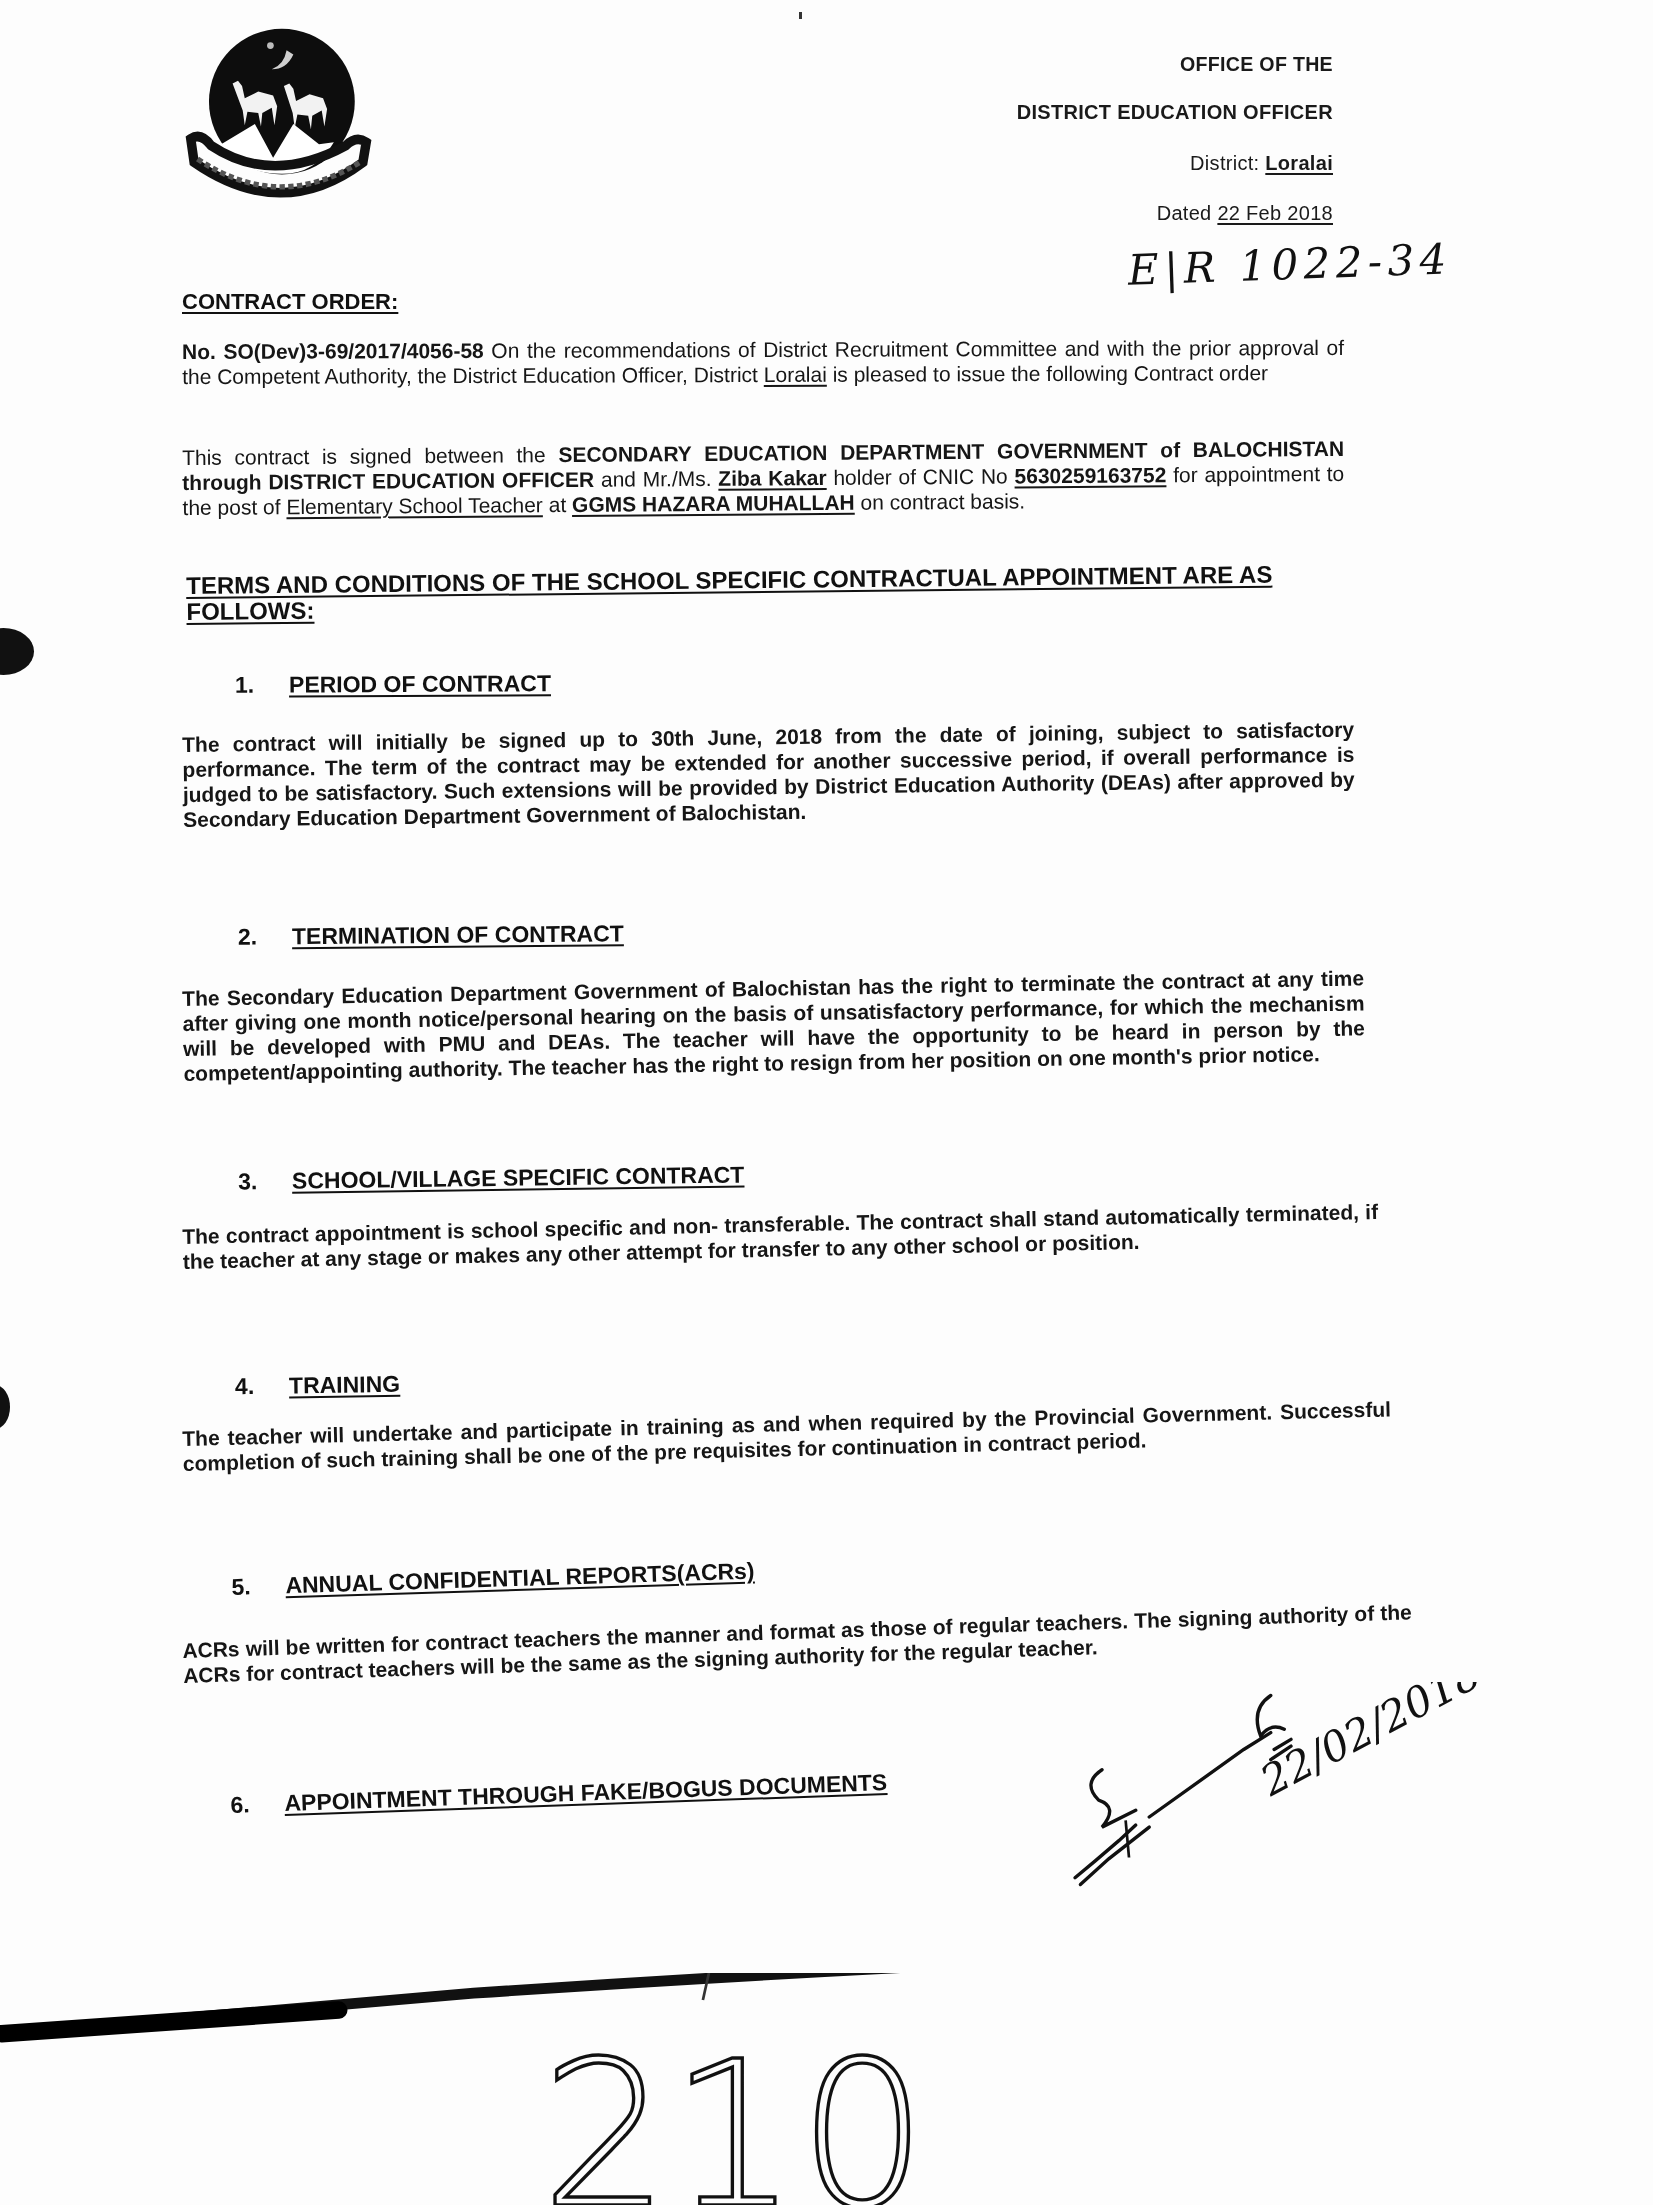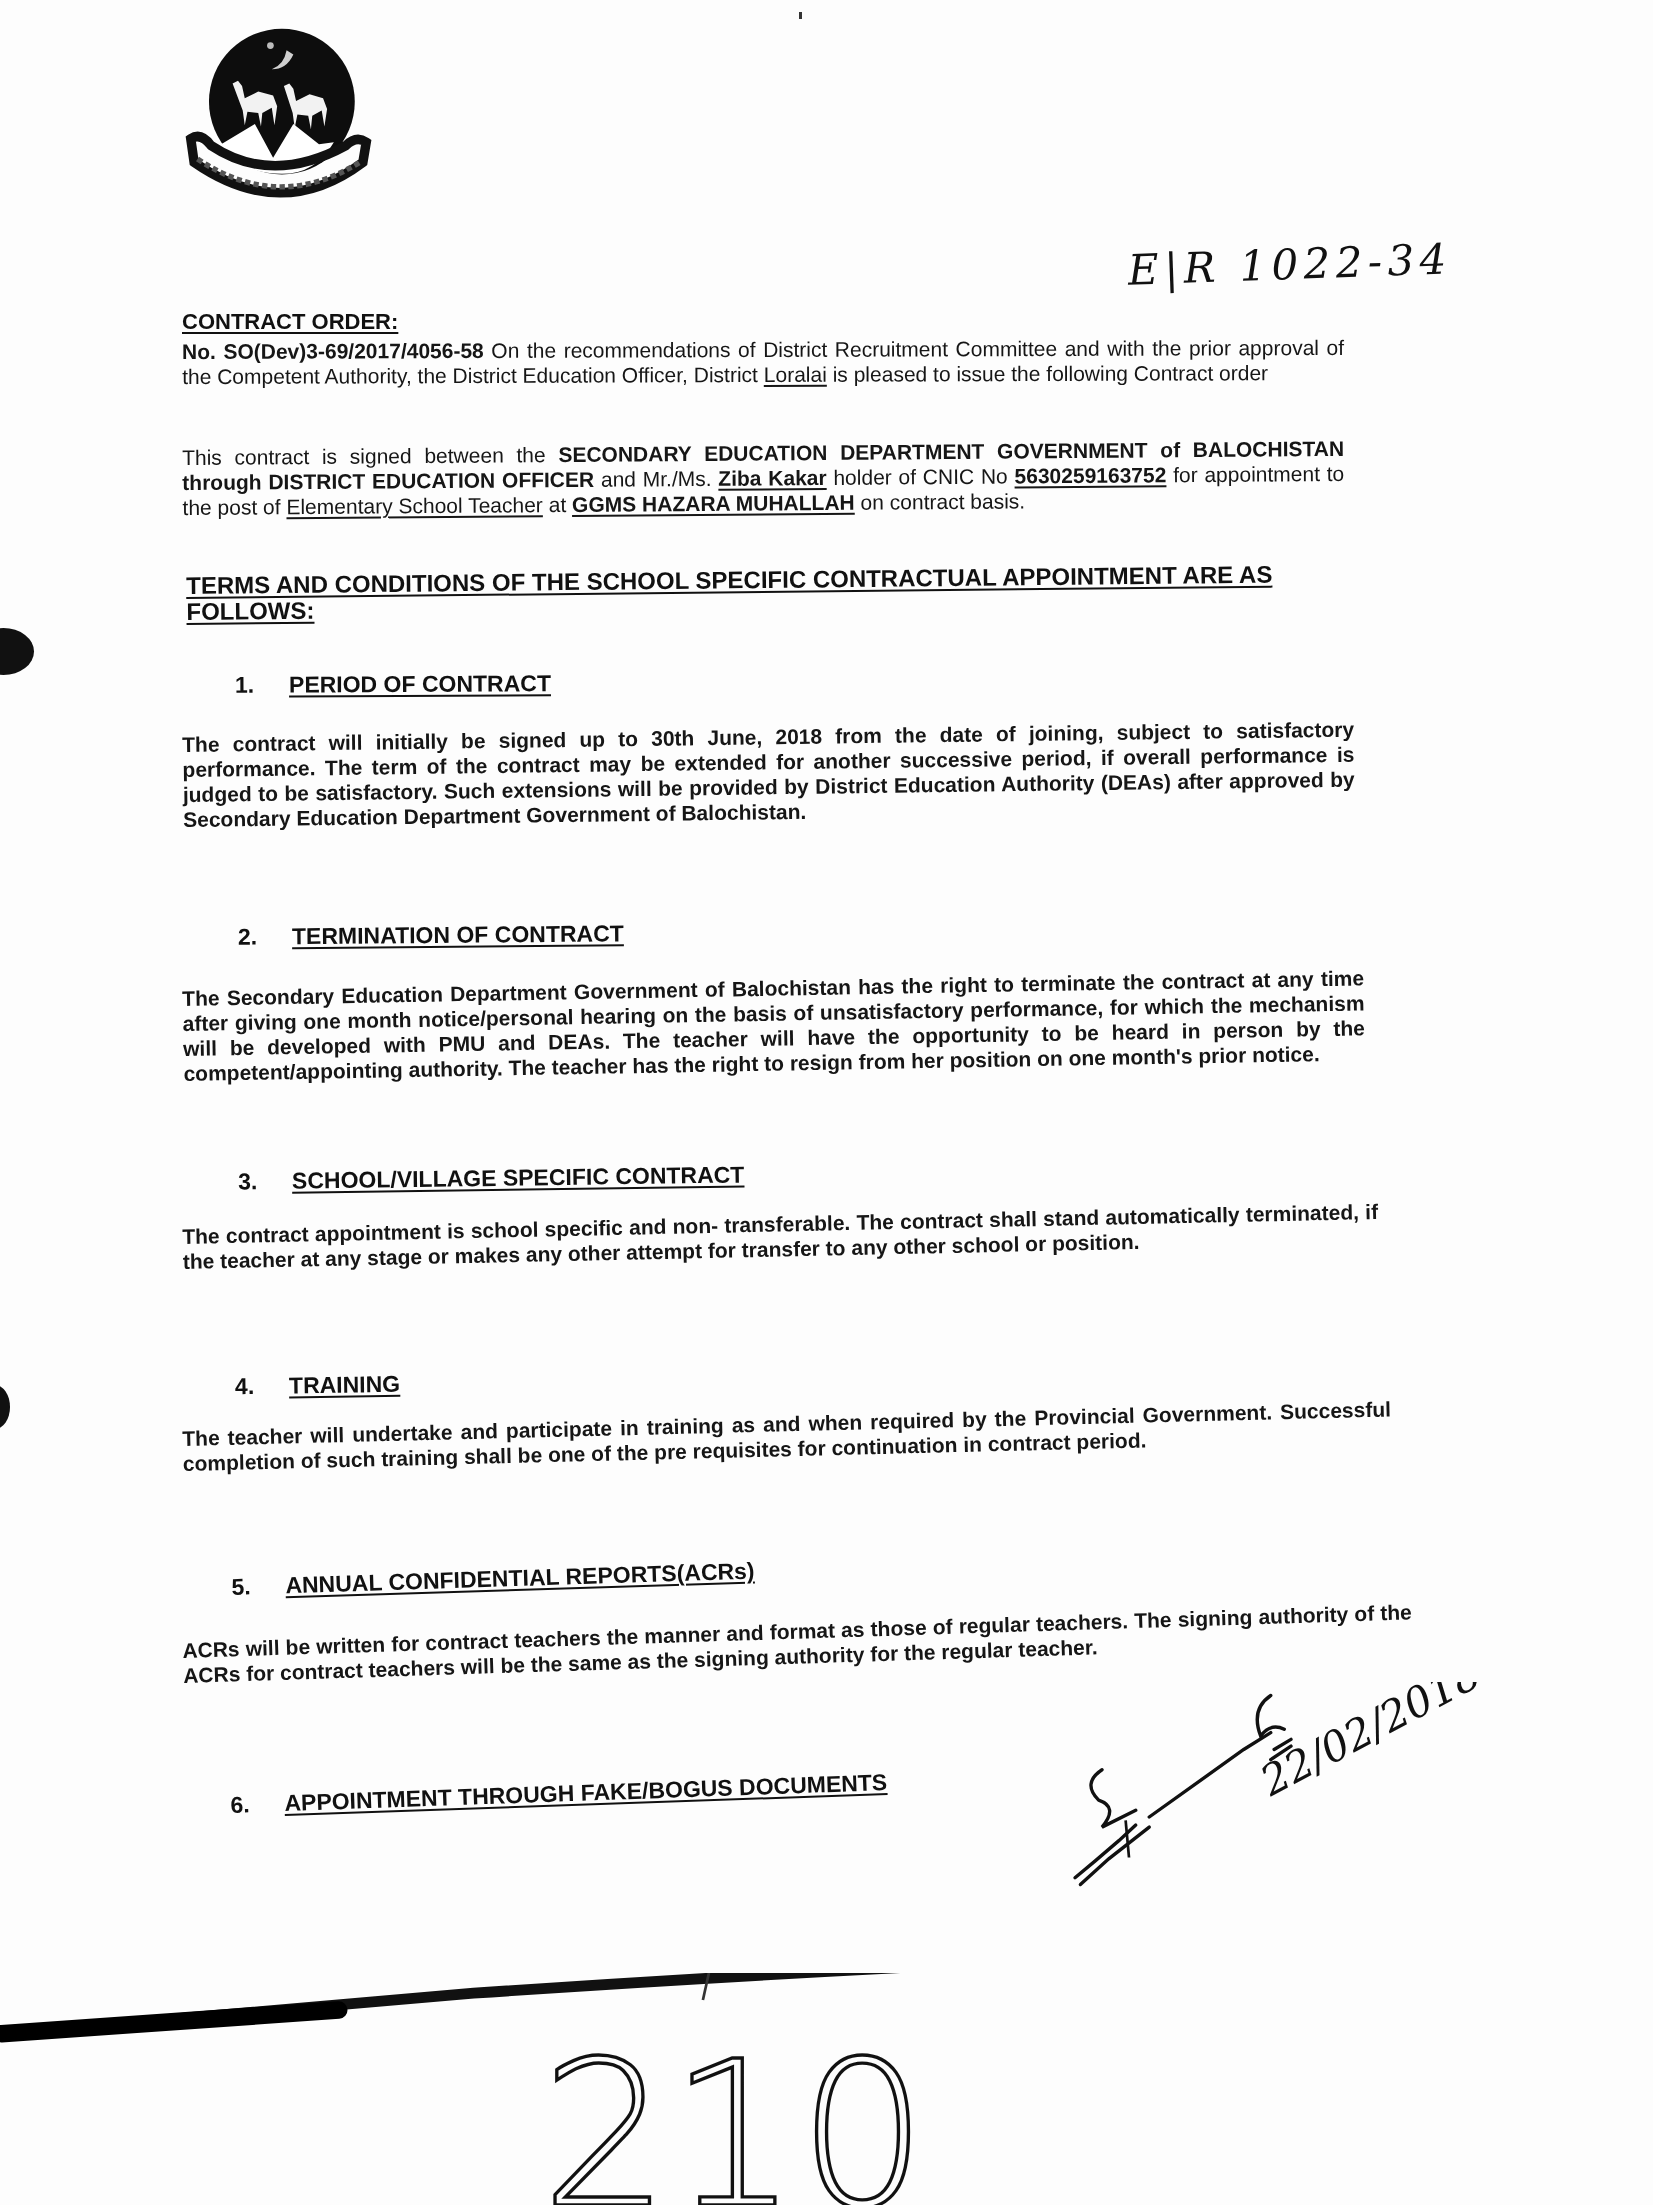--- a/index.html
+++ b/index.html
@@ -11,21 +11,21 @@
   .logo { position: absolute; left: 177px; top: 24px; width: 203px; height: 216px; }
   .header { position: absolute; right: 321px; top: 54px; text-align: right; font-weight: bold; }
   .header .line { font-size: 20px; line-height: 20px; letter-spacing: 0.3px; color: #1a1a1a; }
   .header .l1 { margin-bottom: 28px; font-size: 19.6px; }
   .header .l2 { margin-bottom: 31px; }
   .header .l3 { margin-bottom: 30px; font-weight: normal; }
   .header .l4 { font-weight: normal; }
   .u { text-decoration: underline; text-decoration-thickness: 2px; text-underline-offset: 2.7px; }
   .handref { position: absolute; left: 1128px; top: 240px; font-family: "DejaVu Serif", serif; font-size: 42px; letter-spacing: 5.4px; transform: rotate(-2deg); color: #111; font-style: italic; }
   .body-text { position: absolute; left: 182px; width: 1162px; font-size: 21px; line-height: 25px; text-align: justify; color: #161616; }
-  .h-contract { position: absolute; left: 182px; top: 289px; font-size: 22px; font-weight: bold; margin-top: 20px; }
+  .h-contract { position: absolute; left: 182px; top: 289px; font-size: 22px; font-weight: bold; }
   .p1 { top: 339px; transform: rotate(-0.2deg); transform-origin: left top; }
   .p2 { top: 445px; transform: rotate(-0.45deg); transform-origin: left top; }
   .terms { position: absolute; left: 186px; top: 573px; width: 1162px; font-size: 24px; line-height: 26px; font-weight: bold; transform: rotate(-0.6deg); transform-origin: left top; }
   .sec-h { position: absolute; font-size: 23px; font-weight: bold; }
   .sec-h .num { display: inline-block; width: 54px; }
   .b { font-weight: bold; }
   .bold-text { font-weight: bold; }
   .sig { position: absolute; left: 1068px; top: 1682px; width: 446px; height: 216px; }
   .bottom-marks { position: absolute; left: 0; top: 1973px; width: 1654px; height: 232px; }
   .hole { position: absolute; background: #111; border-radius: 50%; }
@@ -49,20 +49,26 @@
 
     <path d="M82 88 l8 -4 l6 8 l4 18 l20 -10 l22 6 l6 16 l-4 28 l-4 -26 l-14 8 l-2 20 l-4 -20 l-16 -2 l-4 20 l-3 -22 z" fill="#f2f2f2"></path>
     <path d="M158 92 l8 -4 l6 8 l4 18 l20 -10 l20 6 l6 16 l-4 26 l-4 -24 l-14 8 l-2 20 l-4 -20 l-16 -2 l-4 20 l-3 -22 z" fill="#f2f2f2"></path>
 
     <path d="M62 180 L115 148 L142 198 L172 148 L210 178 L232 175 Q205 222 155 222 Q95 222 62 180 Z" fill="#ffffff"></path>
 
     <path d="M20 170 q15 -10 30 10 q90 60 200 0 q15 -15 30 -5 l-5 30 q-120 90 -250 0 z" fill="none" stroke="#111" stroke-width="14"></path>
     <path d="M30 200 q120 80 240 5" fill="none" stroke="#555" stroke-width="8" stroke-dasharray="8 5"></path>
   </svg>
 
+  <div class="header">
+    <div class="line l1">OFFICE OF THE</div>
+    <div class="line l2">DISTRICT EDUCATION OFFICER</div>
+    <div class="line l3"><span>District: </span><span class="u" style="font-weight:bold">Loralai</span></div>
+    <div class="line l4"><span>Dated </span><span class="u">22 Feb 2018</span></div>
+  </div>
   <div class="handref">E|R 1022-34</div>
 
   <div class="h-contract u">CONTRACT ORDER:</div>
 
   <div class="body-text p1">
     <span class="b">No. SO(Dev)3-69/2017/4056-58</span><span> On the recommendations of District Recruitment Committee and with the prior approval of the Competent Authority, the District Education Officer, District </span><span class="u">Loralai</span><span> is pleased to issue the following Contract order</span>
   </div>
 
   <div class="body-text p2">
     <span>This contract is signed between the </span><span class="b">SECONDARY EDUCATION DEPARTMENT GOVERNMENT of BALOCHISTAN through DISTRICT EDUCATION OFFICER</span><span> and Mr./Ms. </span><span class="b u">Ziba Kakar</span><span> holder of CNIC No </span><span class="b u">5630259163752</span><span> for appointment to the post of </span><span class="u">Elementary School Teacher</span><span> at </span><span class="b u">GGMS HAZARA MUHALLAH</span><span> on contract basis.</span>

